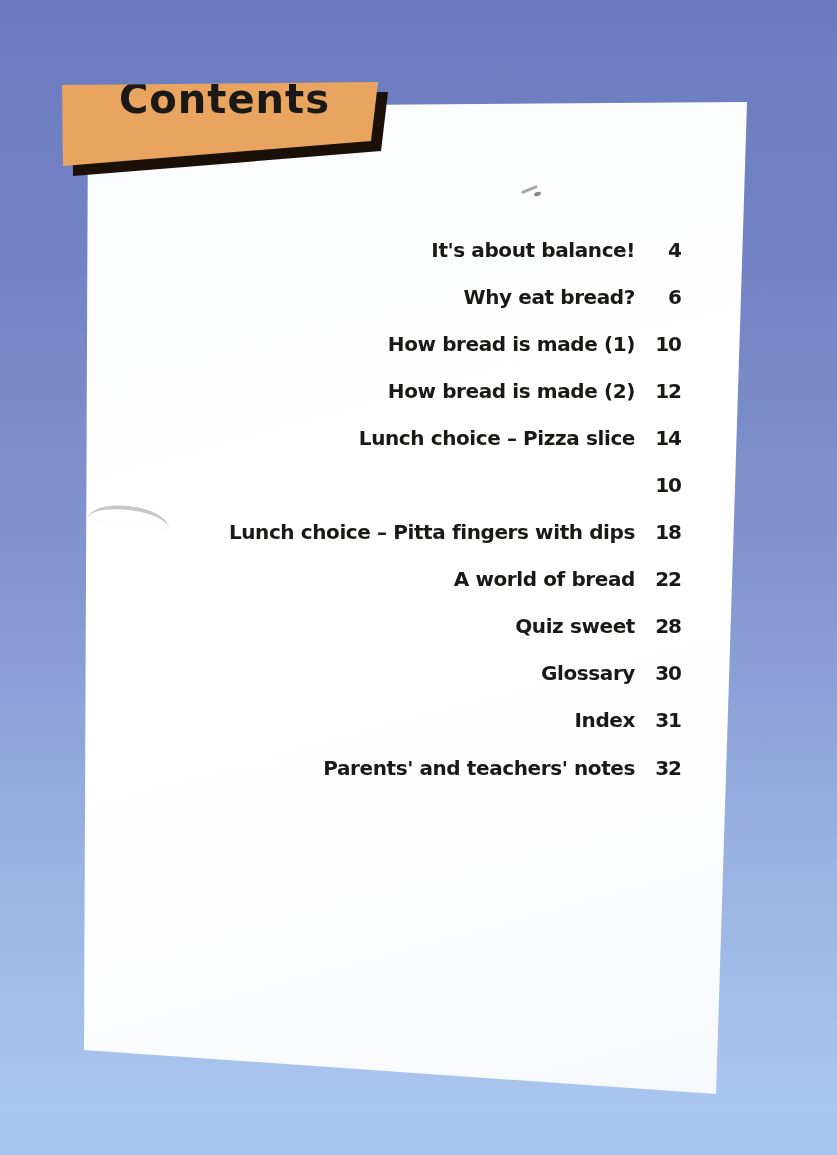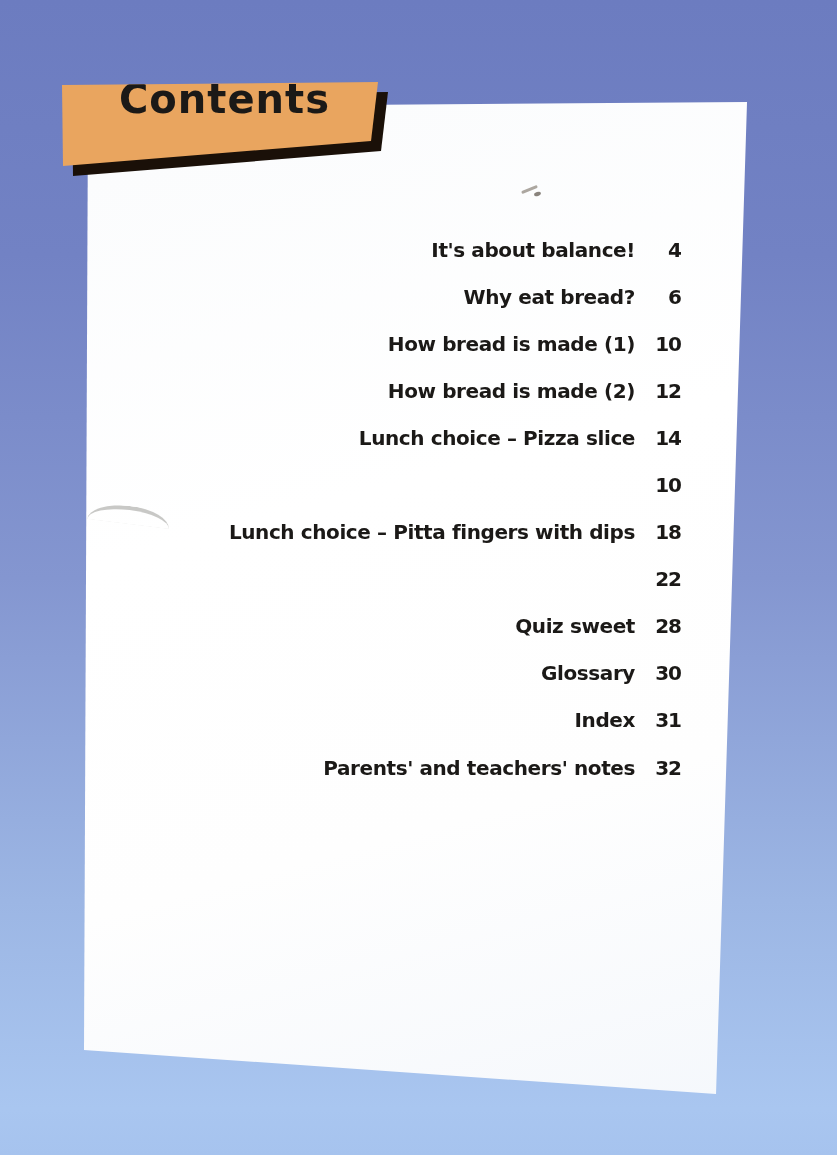--- a/index.html
+++ b/index.html
@@ -83,20 +83,21 @@
         <span class="toc-page">14</span>
       </div>
       <div class="toc-row">
         <span class="toc-page">10</span>
       </div>
       <div class="toc-row">
         <span class="toc-label">Lunch choice – Pitta fingers with dips</span>
         <span class="toc-page">18</span>
       </div>
       <div class="toc-row">
+        <span class="toc-label">A world of bread</span>
         <span class="toc-page">22</span>
       </div>
       <div class="toc-row">
         <span class="toc-label">Quiz sweet</span>
         <span class="toc-page">28</span>
       </div>
       <div class="toc-row">
         <span class="toc-label">Glossary</span>
         <span class="toc-page">30</span>
       </div>

